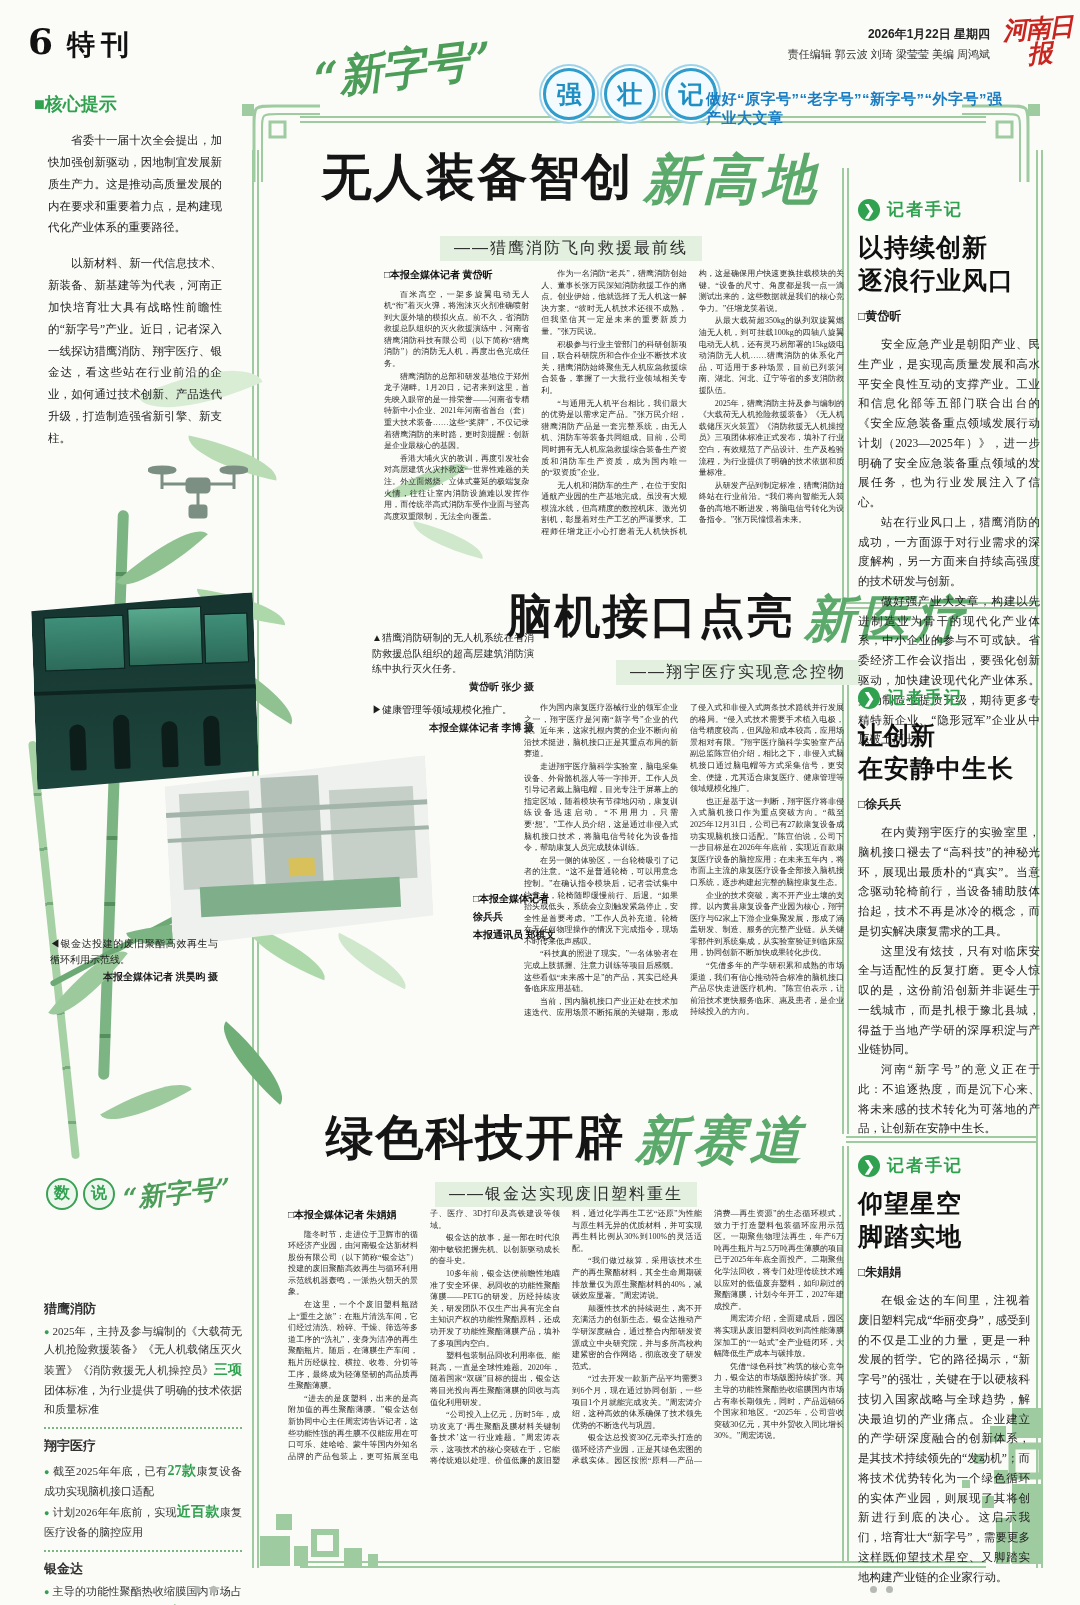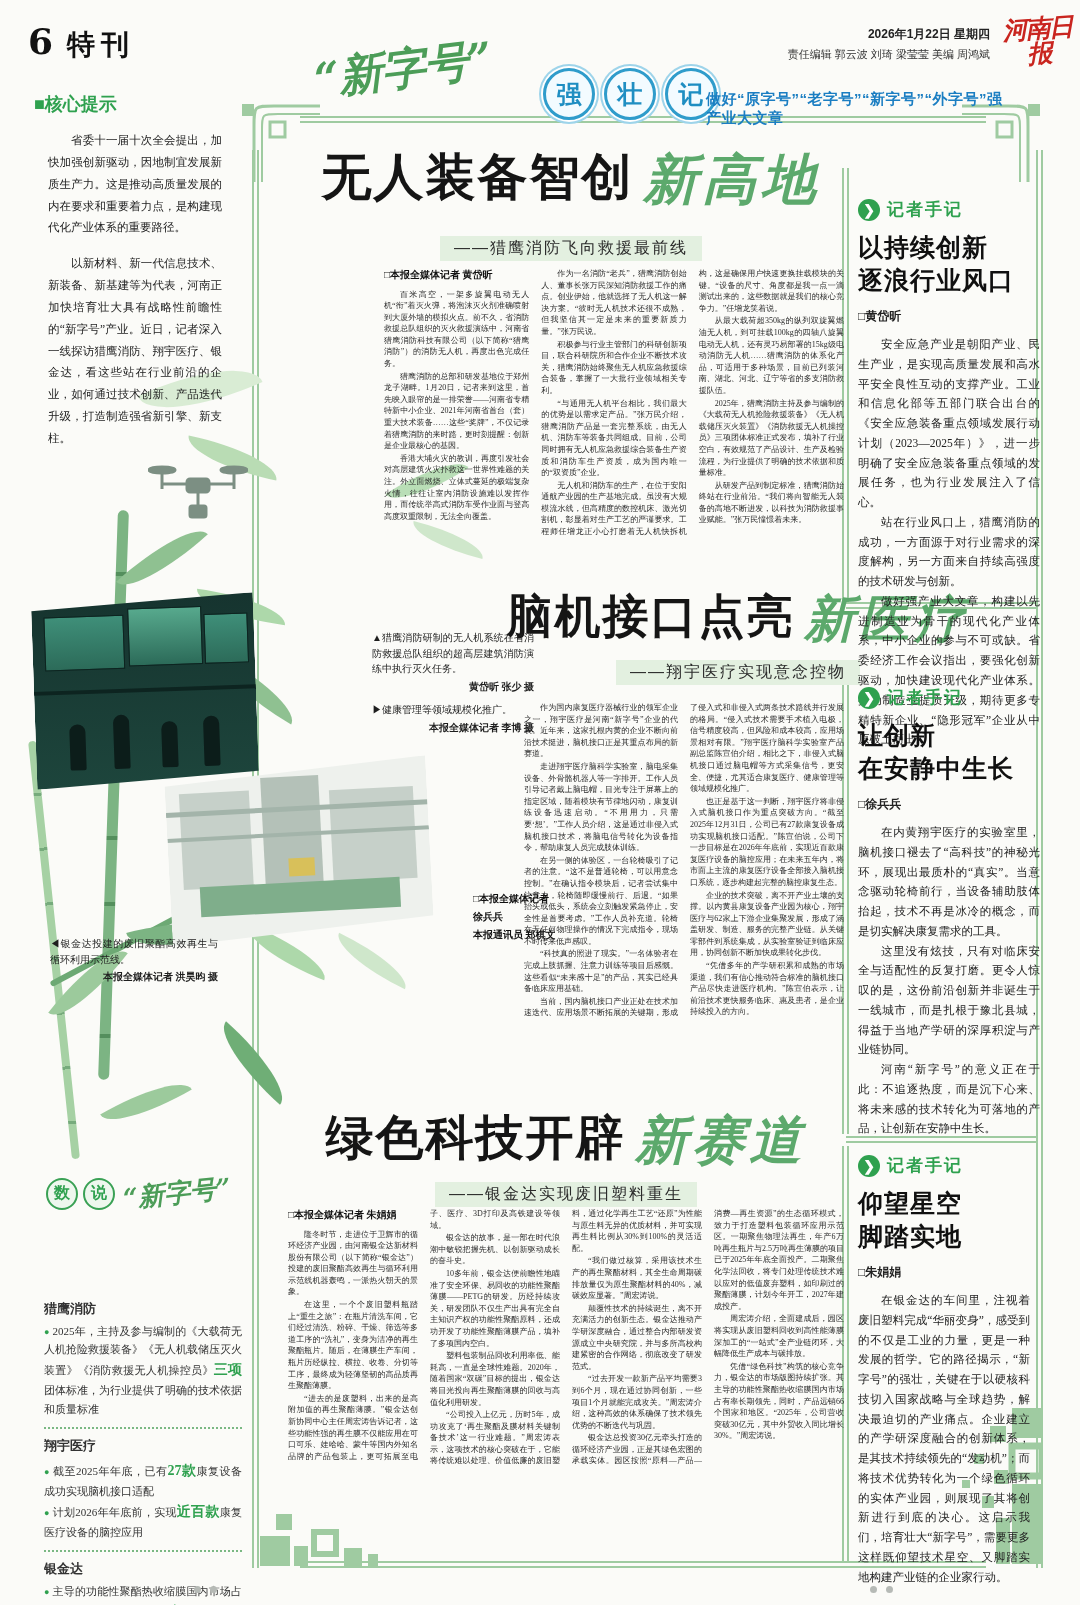--- a/index.html
+++ b/index.html
@@ -250,21 +250,21 @@
     <div>
         <p>百米高空，一架多旋翼电动无人机“衔”着灭火弹，将泡沫灭火剂准确喷射到大厦外墙的模拟火点。前不久，省消防救援总队组织的灭火救援演练中，河南省猎鹰消防科技有限公司（以下简称“猎鹰消防”）的消防无人机，再度出色完成任务。</p>
         <p>猎鹰消防的总部和研发基地位于郑州龙子湖畔。1月20日，记者来到这里，首先映入眼帘的是一排荣誉——河南省专精特新中小企业、2021年河南省首台（套）重大技术装备……这些“奖牌”，不仅记录着猎鹰消防的来时路，更时刻提醒：创新是企业最核心的基因。</p>
         <p>香港大埔火灾的教训，再度引发社会对高层建筑火灾扑救这一世界性难题的关注。外立面燃烧、立体式蔓延的极端复杂火情，往往让室内消防设施难以发挥作用，而传统举高式消防车受作业面与登高高度双重限制，无法全向覆盖。</p>
         <p>作为一名消防“老兵”，猎鹰消防创始人、董事长张万民深知消防救援工作的痛点。创业伊始，他就选择了无人机这一解决方案。“彼时无人机技术还很不成熟，但我坚信其一定是未来的重要新质力量。”张万民说。</p>
         <p>积极参与行业主管部门的科研创新项目，联合科研院所和合作企业不断技术攻关，猎鹰消防始终聚焦无人机应急救援综合装备，掌握了一大批行业领域相关专利。</p>
         <p>“与通用无人机平台相比，我们最大的优势是以需求定产品。”张万民介绍，猎鹰消防产品是一套完整系统，由无人机、消防车等装备共同组成。目前，公司同时拥有无人机应急救援综合装备生产资质和消防车生产资质，成为国内唯一的“双资质”企业。</p>
         <p>无人机和消防车的生产，在位于安阳通航产业园的生产基地完成。虽没有大规模流水线，但高精度的数控机床、激光切割机，彰显着对生产工艺的严谨要求。工程师任增龙正小心打磨着无人机快拆机构，这是确保用户快速更换挂载模块的关键。“设备的尺寸、角度都是我一点一滴测试出来的，这些数据就是我们的核心竞争力。”任增龙笑着说。</p>
         <p>从最大载荷超350kg的纵列双旋翼燃油无人机，到可挂载100kg的四轴八旋翼电动无人机，还有灵巧易部署的15kg级电动消防无人机……猎鹰消防的体系化产品，可适用于多种场景，目前已列装河南、湖北、河北、辽宁等省的多支消防救援队伍。</p>
         <p>2025年，猎鹰消防主持及参与编制的《大载荷无人机抢险救援装备》《无人机载储压灭火装置》《消防救援无人机操控员》三项团体标准正式发布，填补了行业空白，有效规范了产品设计、生产及检验流程，为行业提供了明确的技术依据和质量标准。</p>
-        <p>从研发产品到制定标准，猎鹰消防始终站在行业前沿。“我们将向智能无人装备的高地不断进发，以科技为消防救援事业赋能。”张万民憧憬着未来。</p>
+        <p>从研发产品到制定标准，猎鹰消防始终站在行业前沿。“我们将向智能无人装备的高地不断进发，将脑电信号转化为设备指令。”张万民憧憬着未来。</p>
       </div>
   </div>
 
   <div class="abs head" style="left:516px;top:586px;width:444px;">
     <span class="hb" style="font-size:46px;">脑机接口点亮</span>
     <span class="hg" style="font-size:50px;">新医疗</span>
   </div>
   <div class="abs sub" style="left:516px;top:660px;width:444px;">
     <span>——翔宇医疗实现意念控物</span>
   </div>

